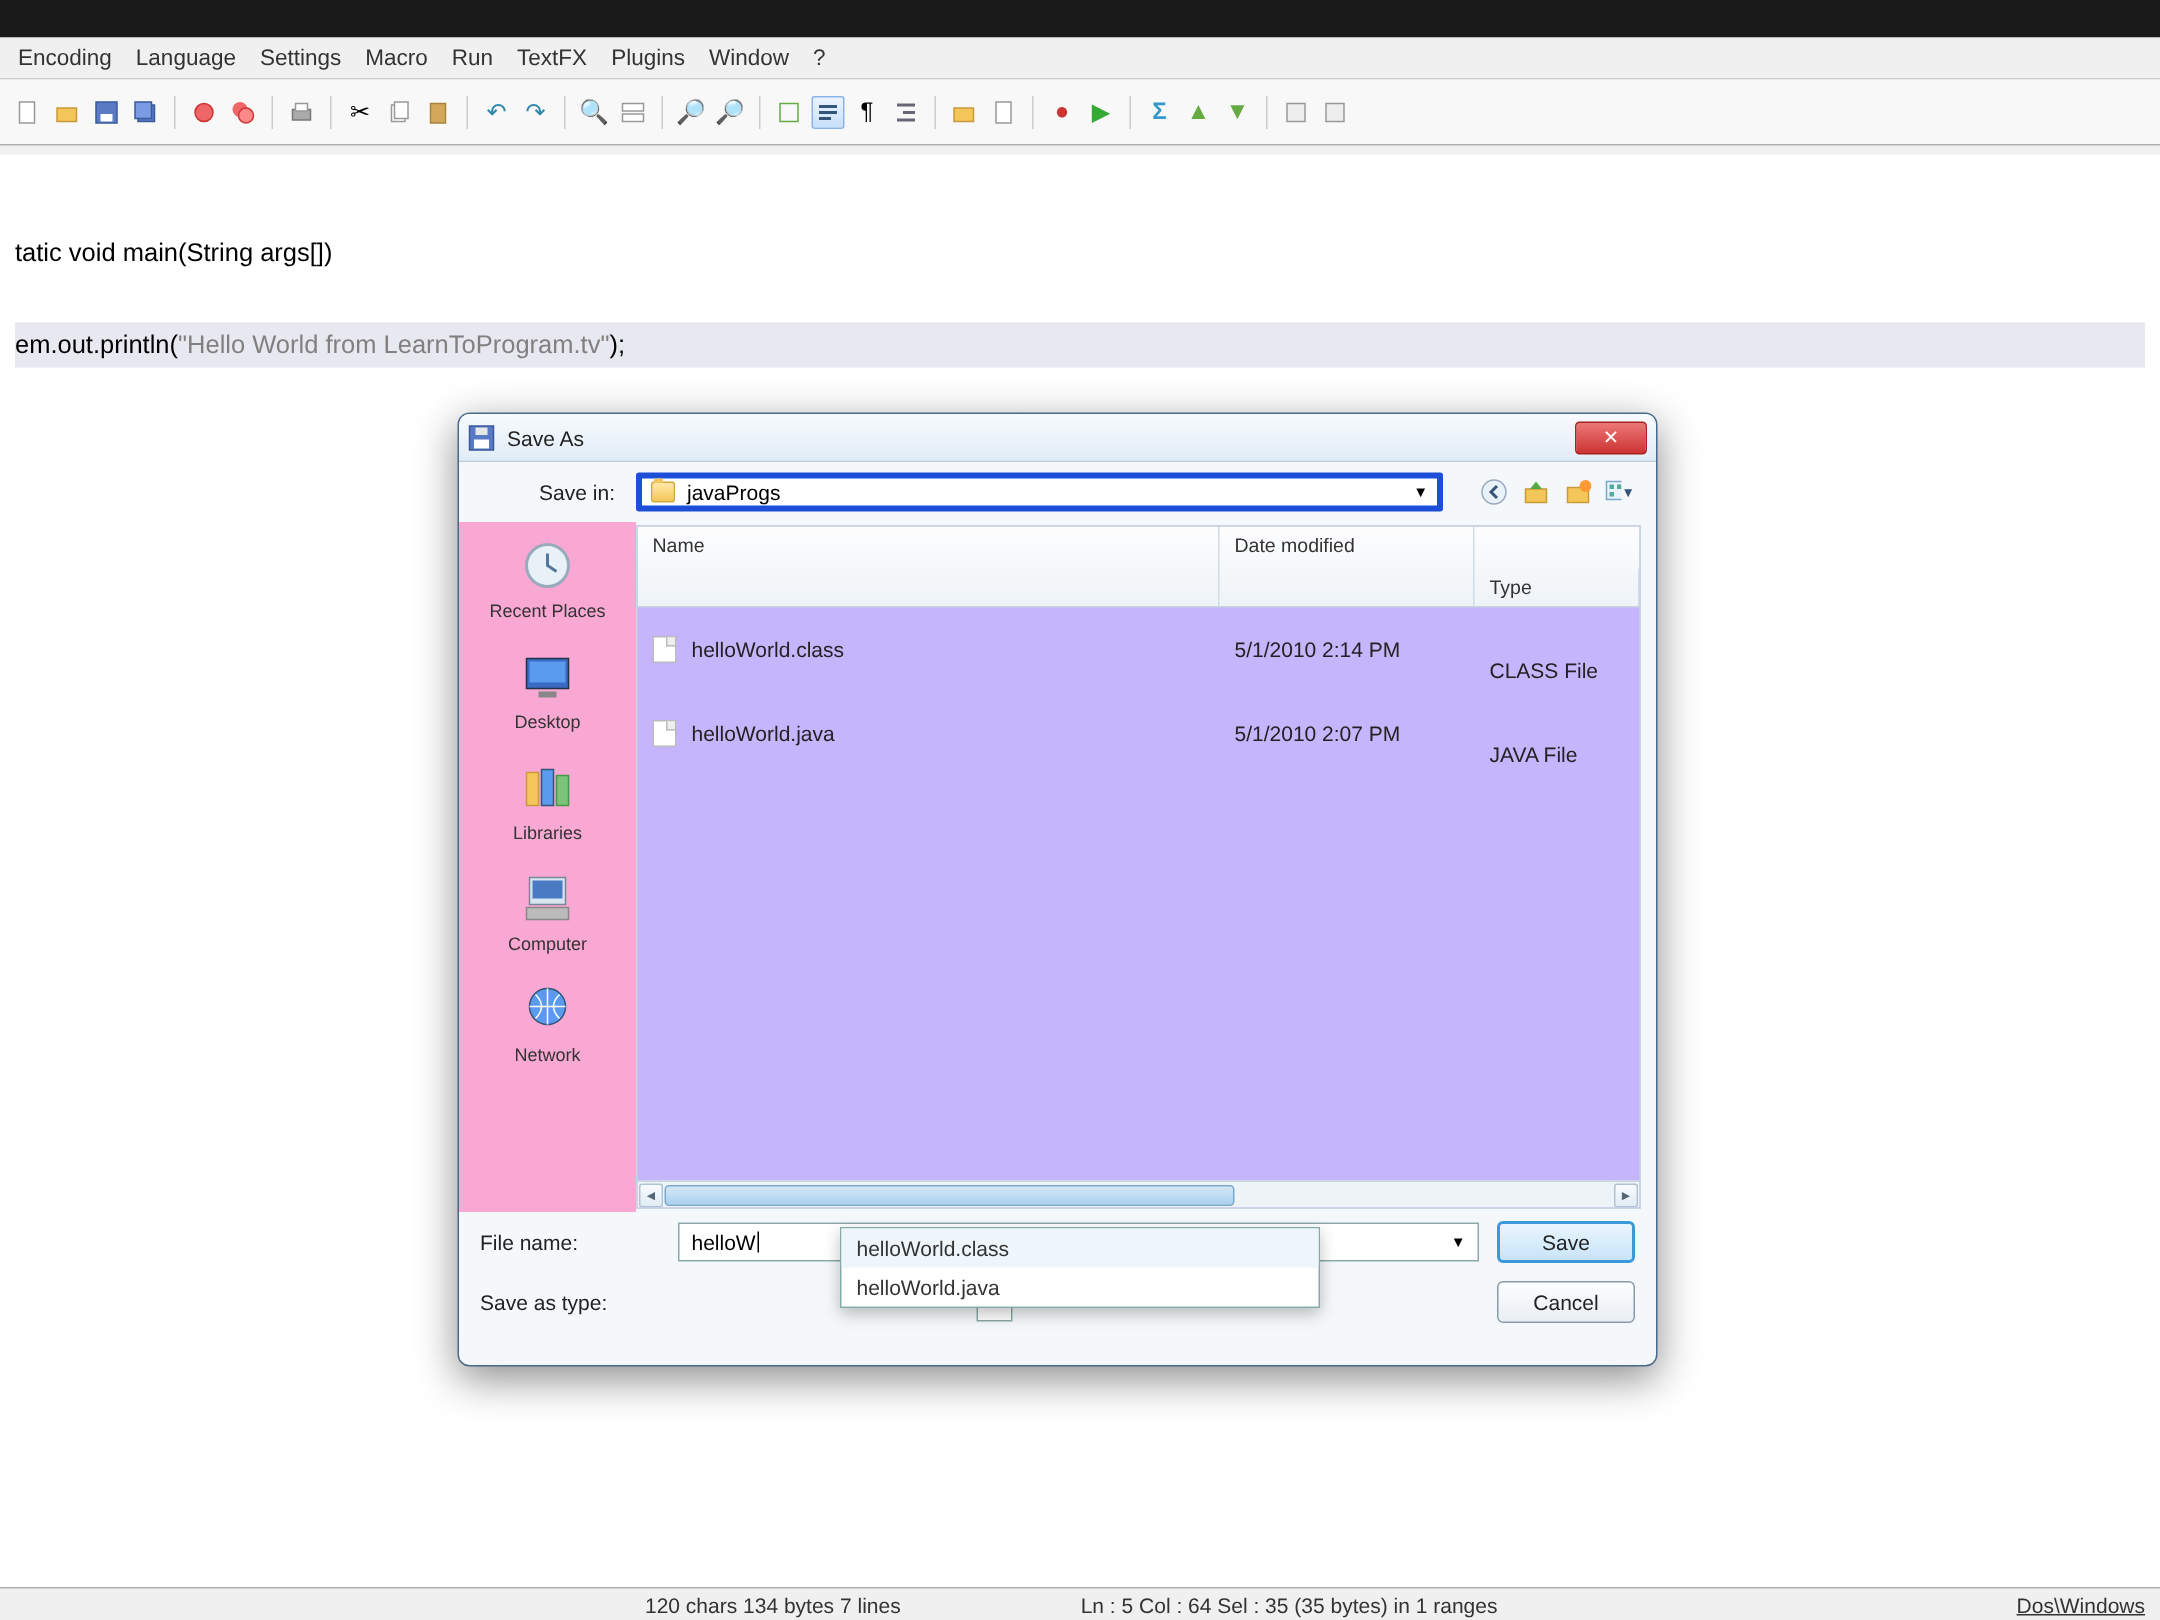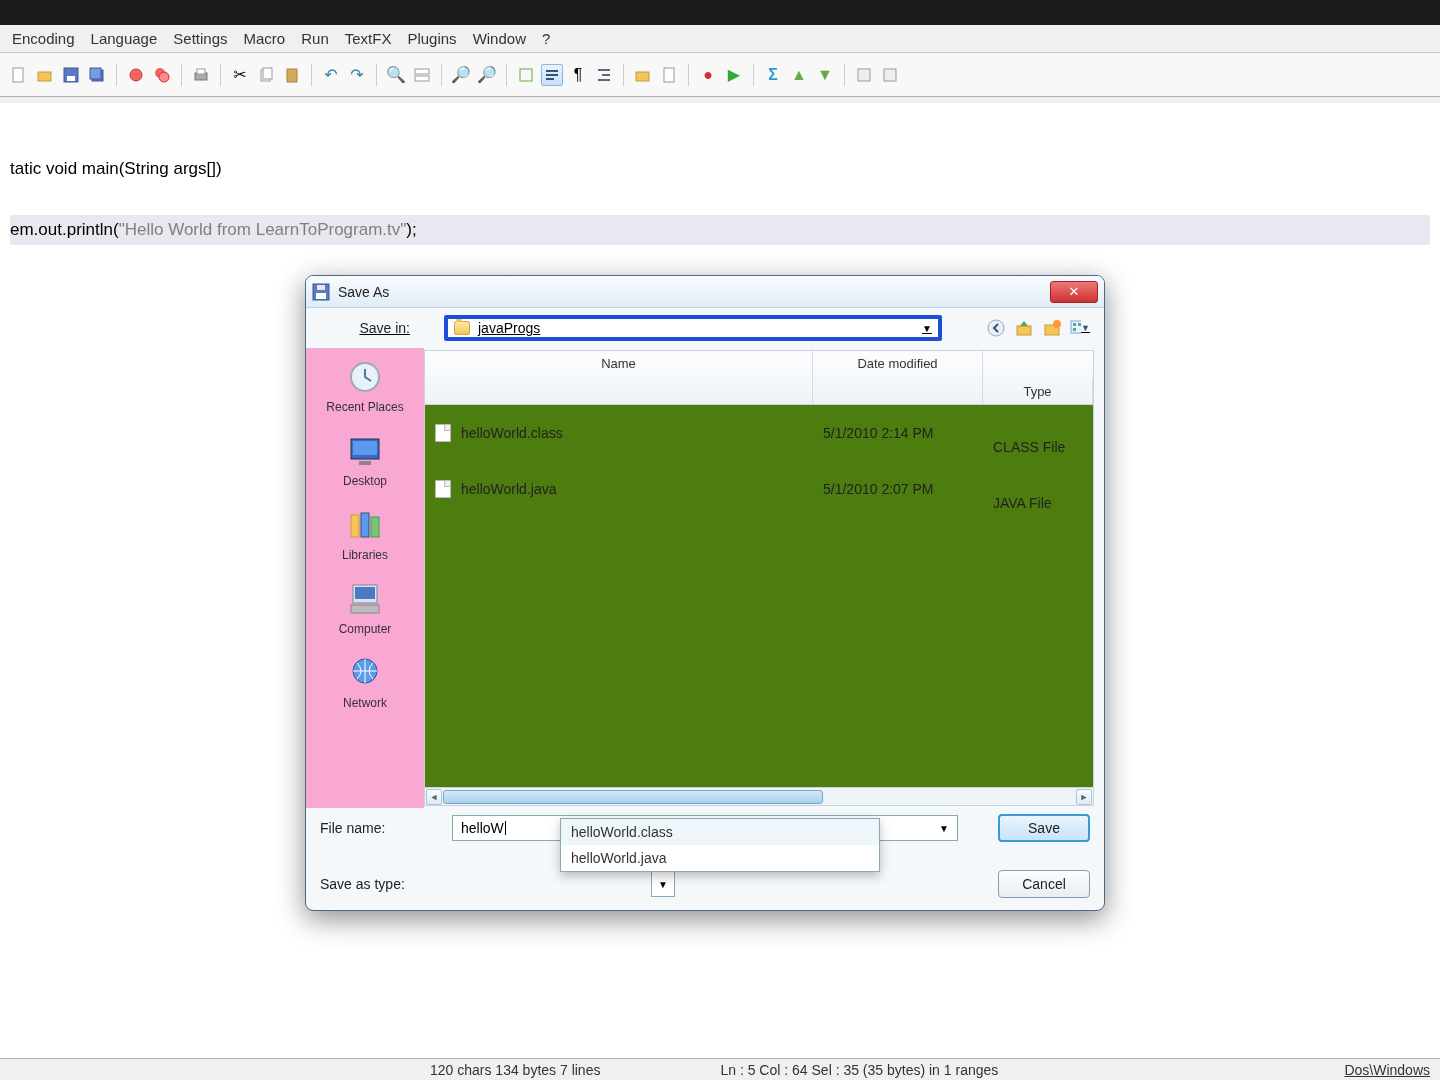--- a/index.html
+++ b/index.html
@@ -33,61 +33,61 @@
 .statusbar .sb-right { margin-left:auto;text-decoration:underline;}
 .statusbar .sb-mid { margin-left:80px;}
 
 
 .dialog { position:absolute; left:305px; top:275px; width:800px; height:636px; background:#f4f8fb; border:1px solid #4a6a8a; border-radius:8px; box-shadow:0 8px 28px rgba(0,0,0,0.45); overflow:hidden;}
 .dlg-title { height:32px; background:linear-gradient(#f8fbfe,#e0ecf6); display:flex; align-items:center; padding:0 6px; border-bottom:1px solid #c0d0de;}
 .dlg-title .icon { width:18px; height:18px; margin-right:8px; }
 .dlg-title .ttext { font-size:14px; color:#222; flex:1;}
 .dlg-close { width:48px; height:22px; background:linear-gradient(#e77,#c33); border:1px solid #a22; border-radius:3px; color:#fff; display:flex; align-items:center; justify-content:center; font-size:13px;}
 
-.dlg-nav { height:40px; display:flex; align-items:center; padding:6px 14px; gap:24px;text-decoration:underline;}
+.dlg-nav { height:40px; display:flex; align-items:center; padding:6px 14px; gap:4px;}
 .dlg-nav .lbl { width:100px; text-align:right; font-size:14px; color:#222; padding-right:10px;}
 .dlg-combo { flex:1; height:26px; background:#fff; border:4px solid #1d4ed8; border-radius:2px; display:flex; align-items:center; padding:0 6px; font-size:14px;}
 .dlg-combo .fold-icon { width:16px; height:14px; background:linear-gradient(#ffe9a8,#f4c65a); border:1px solid #d4a83a; border-radius:2px; margin-right:8px; position:relative;}
 .dlg-combo .fold-icon::before{content:"";position:absolute;top:-3px;left:1px;width:6px;height:3px;background:#f4c65a;border-radius:1px 1px 0 0;}
 .dlg-combo .arrow { margin-left:auto; font-size:10px;}
 .navicons { display:flex; gap:8px; align-items:center; margin-left:20px;}
 .navicons .ni { width:20px; height:20px; border-radius:3px; display:flex; align-items:center; justify-content:center; font-size:14px;}
 
 .dlg-body { display:flex; height:460px;}
 .places { width:118px; background:#f9a8d4; padding:6px 4px; display:flex; flex-direction:column; gap:10px; align-items:center;}
 .place { display:flex; flex-direction:column; align-items:center; gap:4px; font-size:12px; color:#333; width:100%; padding:4px 0;}
 .place .pi { width:44px; height:38px; display:flex; align-items:center; justify-content:center;}
 
-.file-list { flex:1; background:#4d7c0f; border:1px solid #c8d4de; margin:2px 10px 2px 0; display:flex; flex-direction:column; overflow:hidden;text-align:center;}
+.file-list { flex:1; background:#c4b5fd; border:1px solid #c8d4de; margin:2px 10px 2px 0; display:flex; flex-direction:column; overflow:hidden;}
 .list-header { display:flex; background:linear-gradient(#fdfdfe,#eef3f7); border-bottom:1px solid #c8d4de; font-size:13px; color:#333;}
 .list-header .col { padding:5px 10px; border-right:1px solid #d0dce6;}
 .col-name { flex:1;}
 .col-date { width:170px;}
 .col-type { width:110px;margin-top:28px;}
 .list-rows { flex:1; overflow:auto;}
 .row { display:flex; font-size:14px; color:#222; padding:4px 0;}
 .row .cell { padding:2px 10px; display:flex; align-items:center;}
 .row .cell.col-name { flex:1;}
 .row .cell.col-date { width:170px;}
 .row .cell.col-type { width:110px;}
 .file-icon { width:16px; height:18px; background:#fff; border:1px solid #bbb; border-radius:1px; margin-right:10px; position:relative;}
 .file-icon::after{content:"";position:absolute;top:0;right:0;width:5px;height:5px;background:#eee;border-left:1px solid #bbb;border-bottom:1px solid #bbb;}
 
 .list-scroll { height:18px; background:#eef3f7; border-top:1px solid #c8d4de; position:relative;}
 .scroll-thumb { position:absolute; left:18px; top:2px; height:14px; width:380px; background:linear-gradient(#d4e8f7,#a8d0ee); border:1px solid #7aa8cc; border-radius:3px;}
 .scroll-btn { position:absolute; top:1px; width:16px; height:16px; background:linear-gradient(#f8fbfe,#e0ecf6); border:1px solid #b0c4d4; border-radius:2px; display:flex; align-items:center; justify-content:center; font-size:9px; color:#567;}
 .scroll-btn.left{left:1px;} .scroll-btn.right{right:1px;}
 
-.dlg-bottom { padding:6px 14px 14px 14px; display:flex; flex-direction:column; gap:28px;}
+.dlg-bottom { padding:6px 14px 14px 14px; display:flex; flex-direction:column; gap:12px;}
 .form-row { display:flex; align-items:center; gap:12px;}
 .form-row .flbl { width:120px; font-size:14px; color:#222;}
 .form-row .input { flex:1; height:26px; background:#fff; border:1px solid #8aa; padding:0 8px; font-size:14px; display:flex; align-items:center;}
 .form-row .input .arrow { margin-left:auto; font-size:10px;}
 .btn { min-width:92px; height:28px; background:linear-gradient(#fdfdfe,#e8eef4); border:1px solid #8a9aaa; border-radius:4px; font-size:14px; color:#222; display:flex; align-items:center; justify-content:center;}
-.btn.primary { border:2px solid #3a9ad9; background:linear-gradient(#eaf5fd,#c8e4f8);margin-left:28px;}
+.btn.primary { border:2px solid #3a9ad9; background:linear-gradient(#eaf5fd,#c8e4f8);}
 
 
 .ac-dropdown { position:absolute; left:560px; top:818px; width:320px; background:#fff; border:1px solid #8aa; box-shadow:0 4px 10px rgba(0,0,0,0.25); z-index:100;}
 .ac-item { padding:5px 10px; font-size:14px; color:#333;}
 .ac-item:first-child { background:#eef6fc;}
 
 </style>
 </head>
 <body>
 

